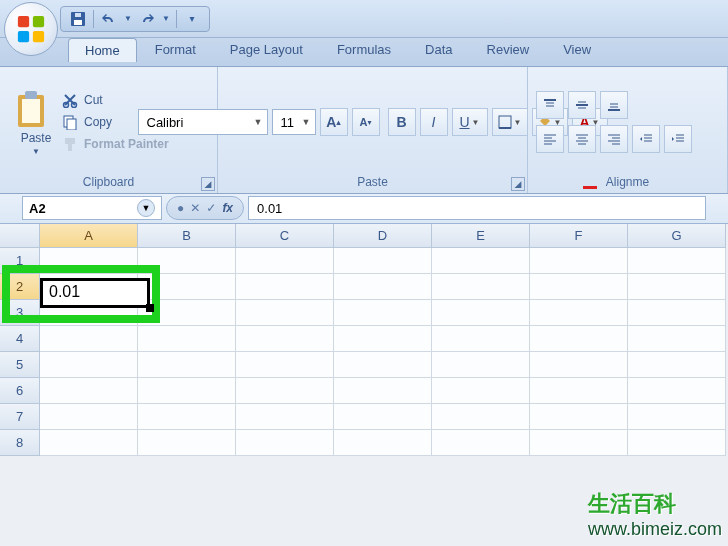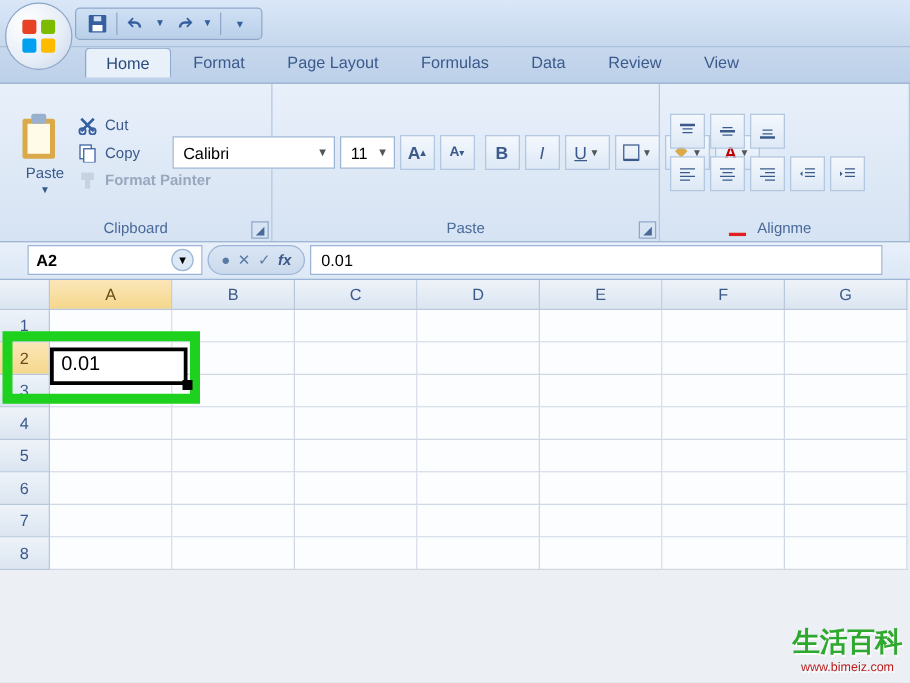--- a/index.html
+++ b/index.html
@@ -65,23 +65,23 @@
 .row-h { width: 40px; background: linear-gradient(#eef3f9,#dbe5f1); border-right: 1px solid #b8c7da; border-bottom: 1px solid #b8c7da; text-align: center; font-size: 13px; line-height: 26px; color: #3b5a8b; }
 .row-h.active { background: linear-gradient(#fbe6b8,#f5d78c); color: #6a4a1a; }
 .cell { width: 98px; border-right: 1px solid #cfd8e3; border-bottom: 1px solid #cfd8e3; background: #fcfdfe; font-size: 13px; padding: 0 4px; line-height: 26px; }
 
 
 .highlight-box { position: absolute; border: 8px solid #1fd11f; pointer-events: none; }
 .sel-cell { position: absolute; border: 3px solid #000; background: #fff; font-size: 16px; padding: 2px 6px; }
 .sel-handle { position: absolute; width: 8px; height: 8px; background: #000; }
 
 
-.watermark { position: absolute; right: 6px; bottom: 6px; text-align: center; }
+.watermark { position: absolute; right: 6px; bottom: 6px; text-align: left; }
 .watermark .cn { color: #2fa82f; font-size: 22px; font-weight: bold; text-shadow: 1px 1px 0 #fff; }
-.watermark .en { color: #b91c1c; font-size: 10px; text-shadow: 1px 1px 0 #fff; }
+.watermark .en { color: #14532d; font-size: 18px; text-shadow: 1px 1px 0 #fff; }
 
 svg { display: block; }
 </style>
 </head>
 <body>
 
 <div class="office-btn">
   <svg class="office-logo" viewBox="0 0 32 32">
     <rect x="2" y="2" width="12" height="12" fill="#e74224" rx="2"></rect>
     <rect x="18" y="2" width="12" height="12" fill="#7cbb00" rx="2"></rect>

